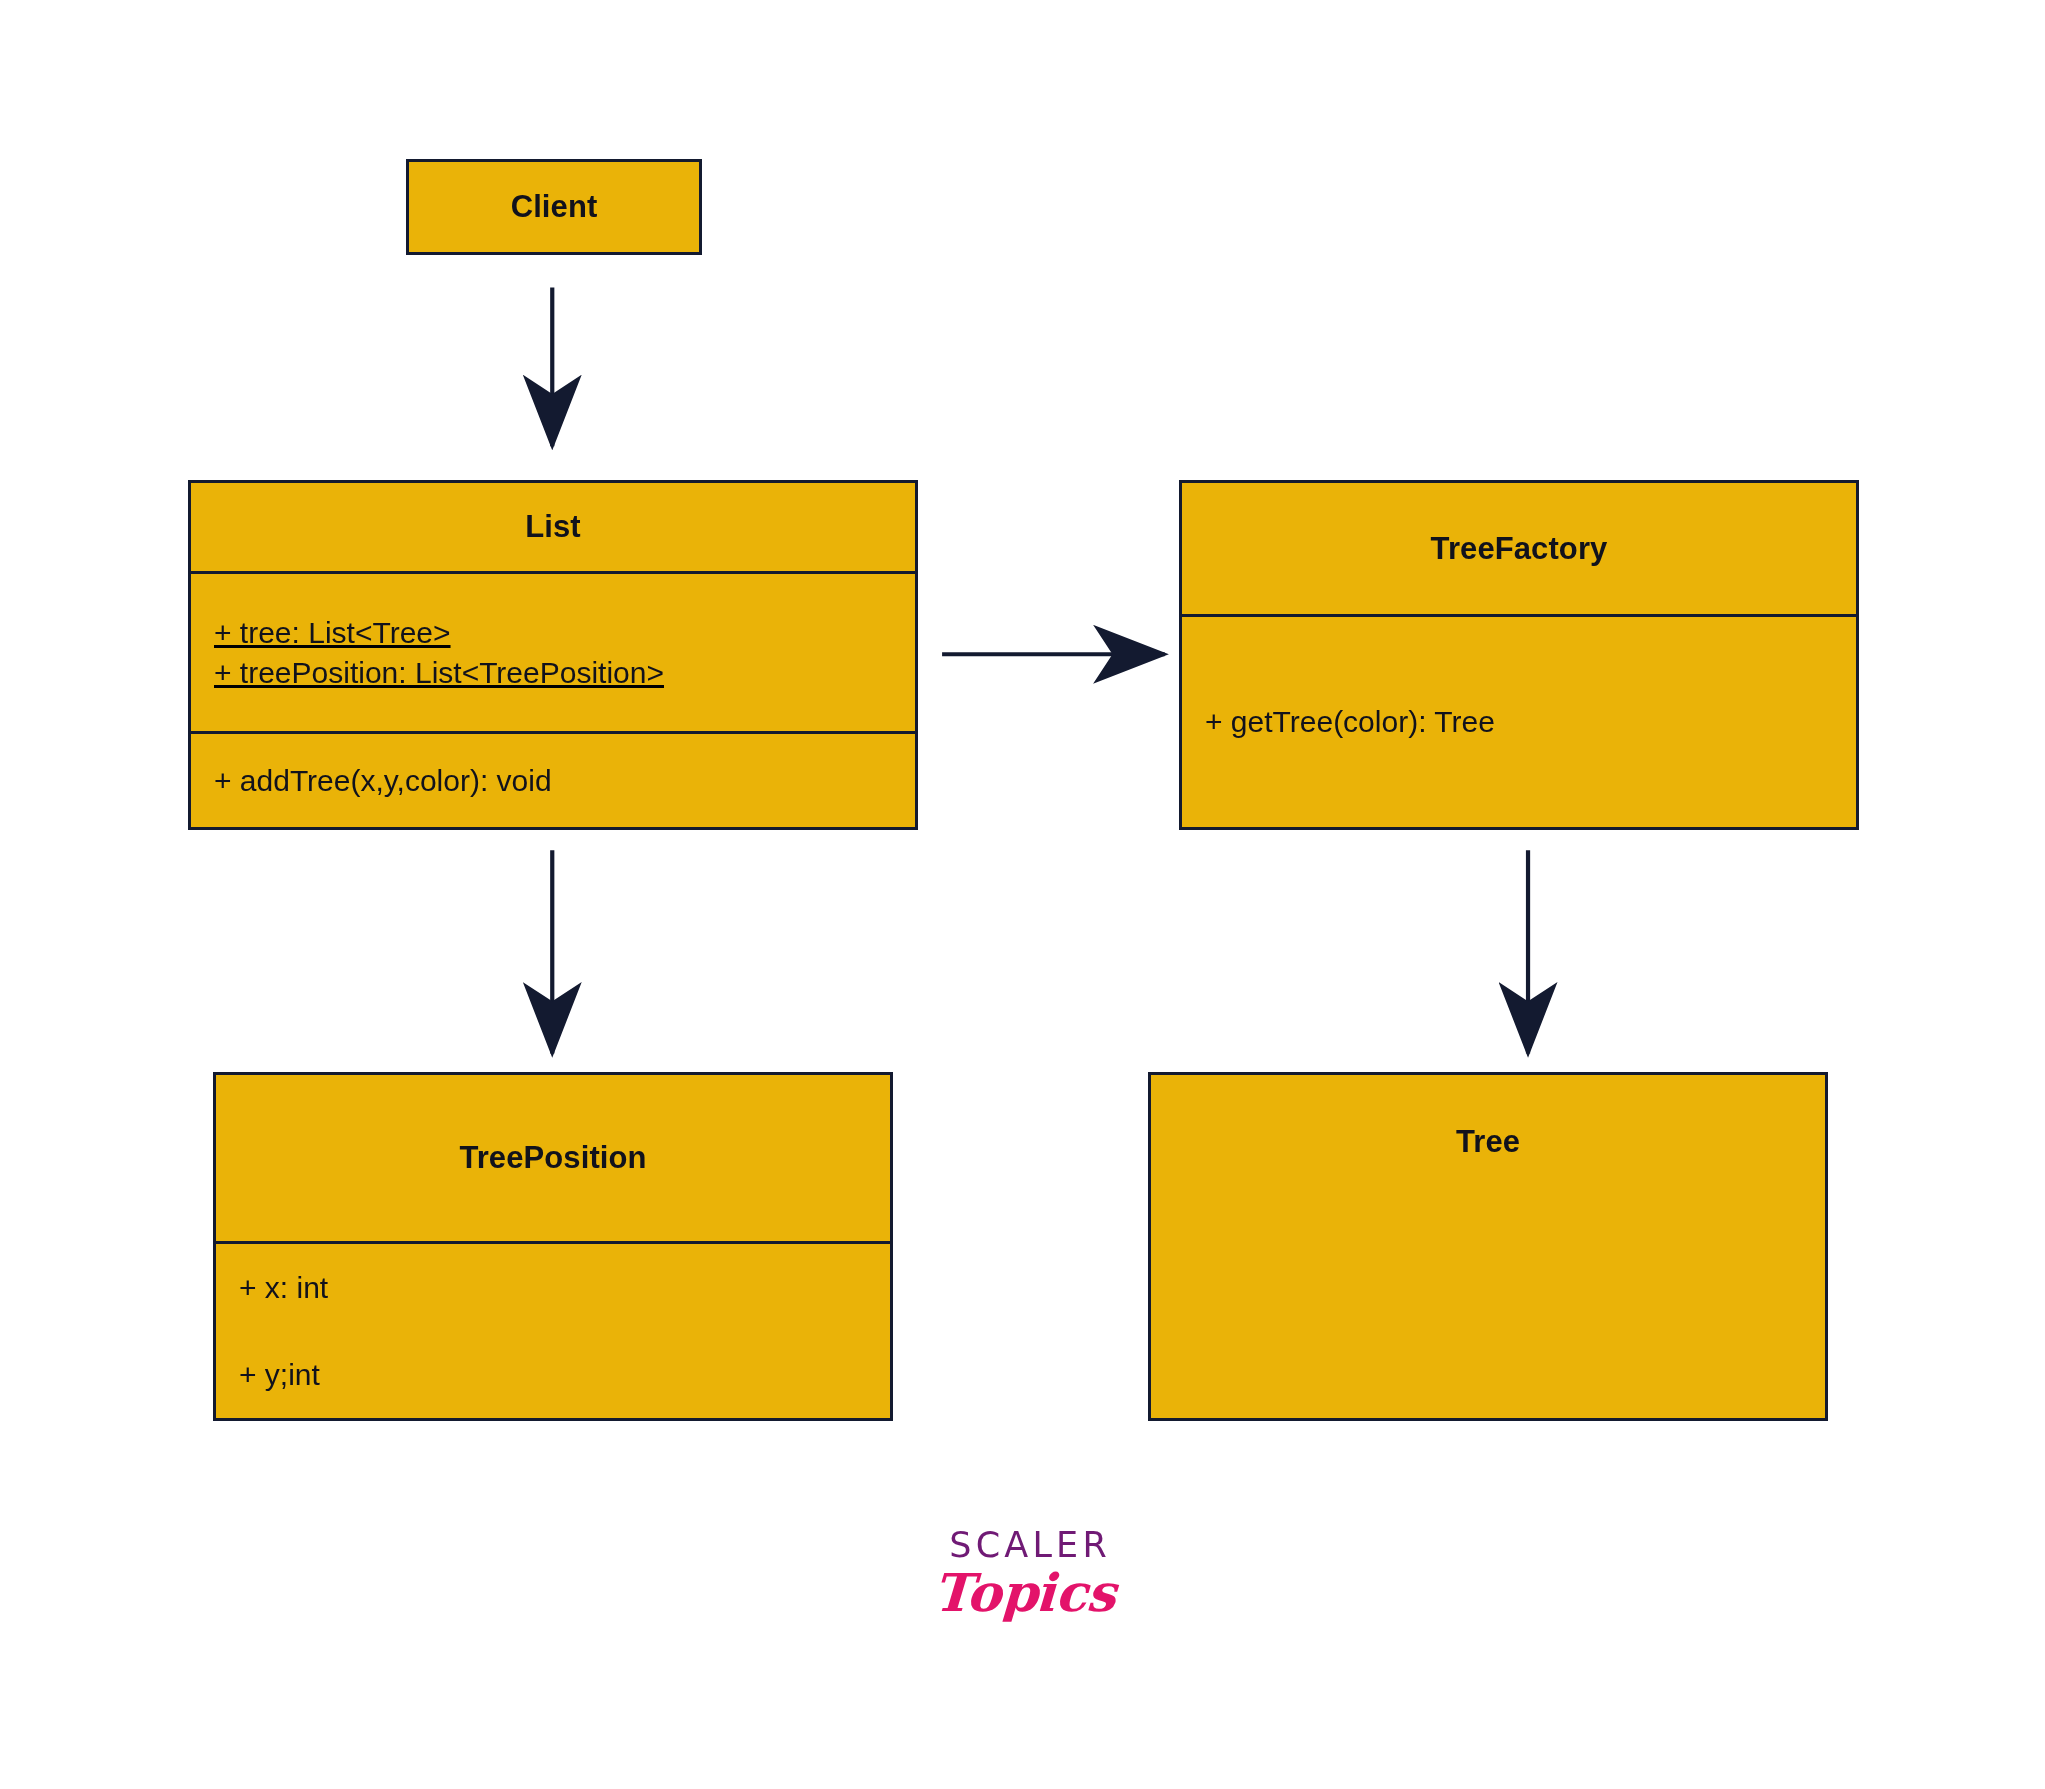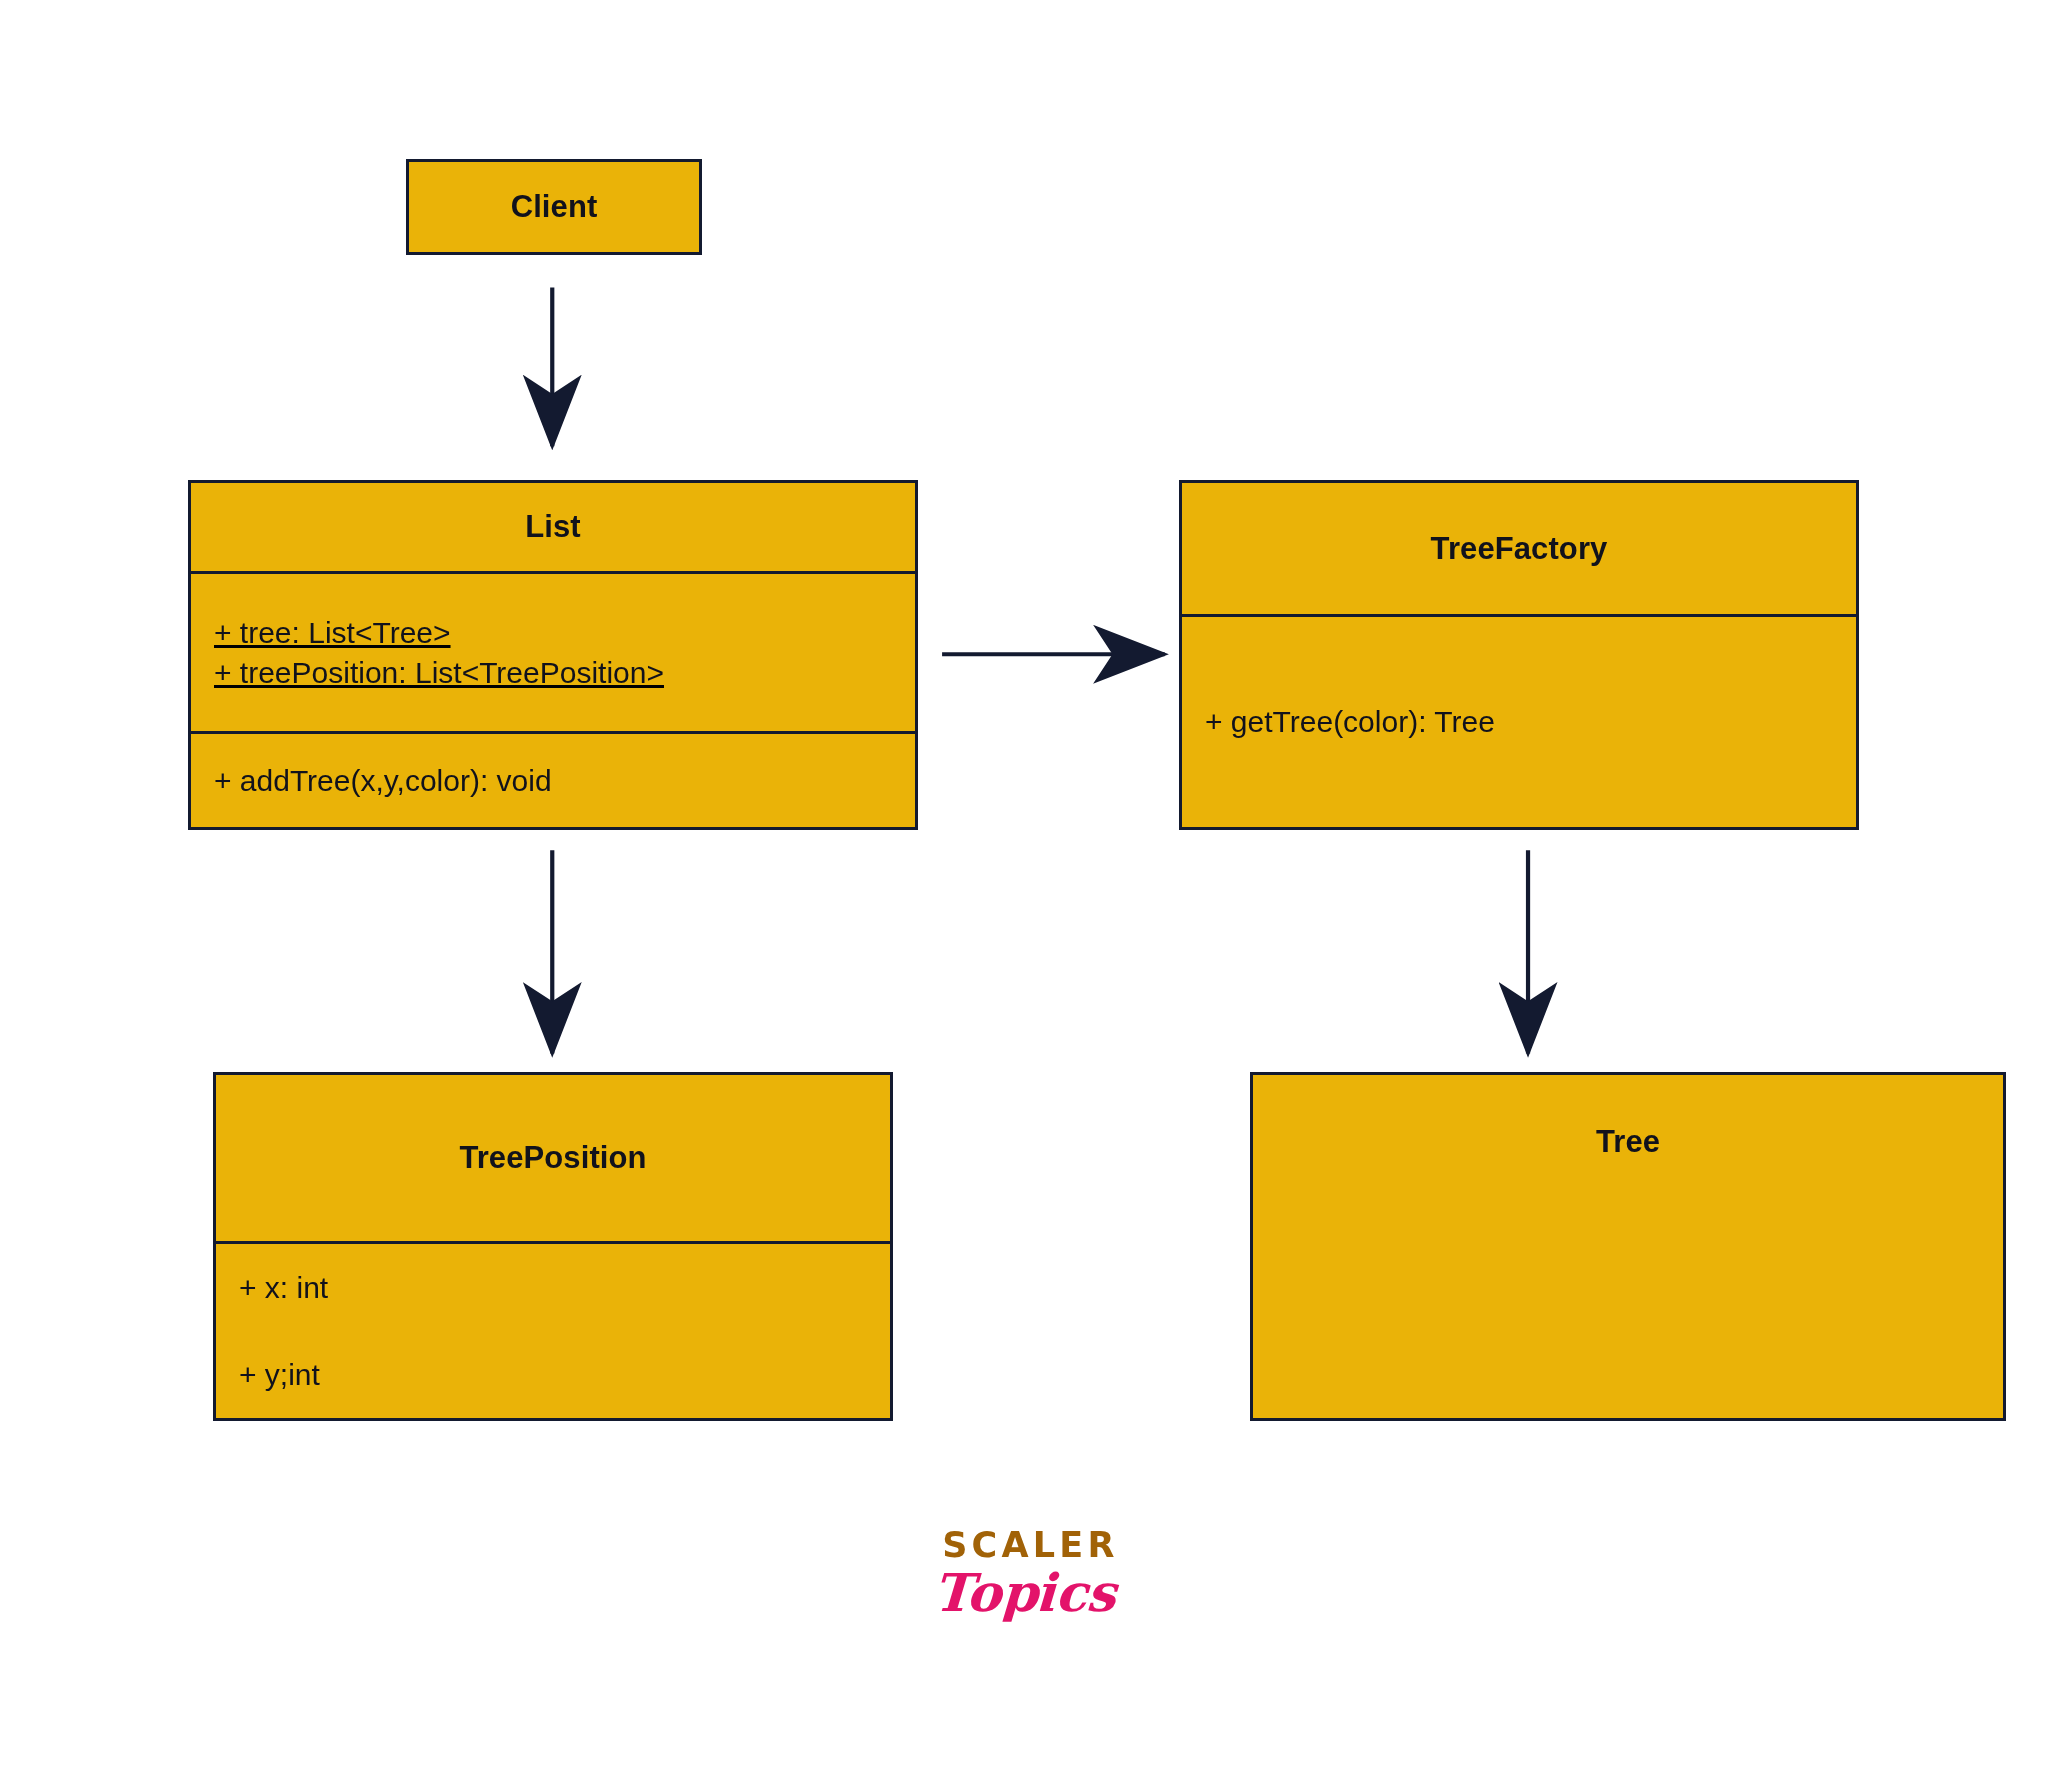--- a/index.html
+++ b/index.html
@@ -57,21 +57,21 @@
     line-height: 1.32;
     padding-left: 23px;
     white-space: nowrap;
   }
 
   
   #box-client      { left: 406px;  top: 159px;  width: 296px;  height: 96px; }
   #box-game        { left: 188px;  top: 480px;  width: 730px; height: 350px; }
   #box-treefactory { left: 1179px; top: 480px;  width: 680px; height: 350px; }
   #box-treeposition{ left: 213px;  top: 1072px; width: 680px; height: 349px; }
-  #box-tree        { left: 1250px; top: 1072px; width: 756px; height: 349px; }
+  #box-tree        { left: 1148px; top: 1072px; width: 680px; height: 349px; }
 
   #box-client      .c-title        { height: 100%; }
   #box-game        .c-title        { height: 88px; }
   #box-game        .c-attrs        { height: 160px; text-decoration: underline; }
   #box-game        .c-methods      { flex: 1; }
   #box-treefactory .c-title        { height: 131px; }
   #box-treefactory .c-methods      { flex: 1; }
   #box-treeposition .c-title       { height: 166px; justify-content: center; }
   #box-treeposition .c-attrs       { flex: 1; gap: 47px; }
   #box-tree        .c-title        { height: 134px; }
@@ -82,24 +82,24 @@
     position: absolute;
     left: 938px;
     top: 1528px;
     width: 180px;
     height: 156px;
     text-align: center;
     user-select: none;
   }
   #brand-scaler {
     font-family: "DejaVu Sans", sans-serif;
-    font-weight: bold;
+    font-weight: normal;
     font-size: 35px;
     letter-spacing: 4.2px;
-    color: #a16207;
+    color: #701a75;
     line-height: 1;
     padding-left: 4.2px;
   }
   #brand-topics {
     font-family: "DejaVu Serif", serif;
     font-style: italic;
     font-weight: bold;
     font-size: 52px;
     color: #e3136a;
     line-height: 1;

